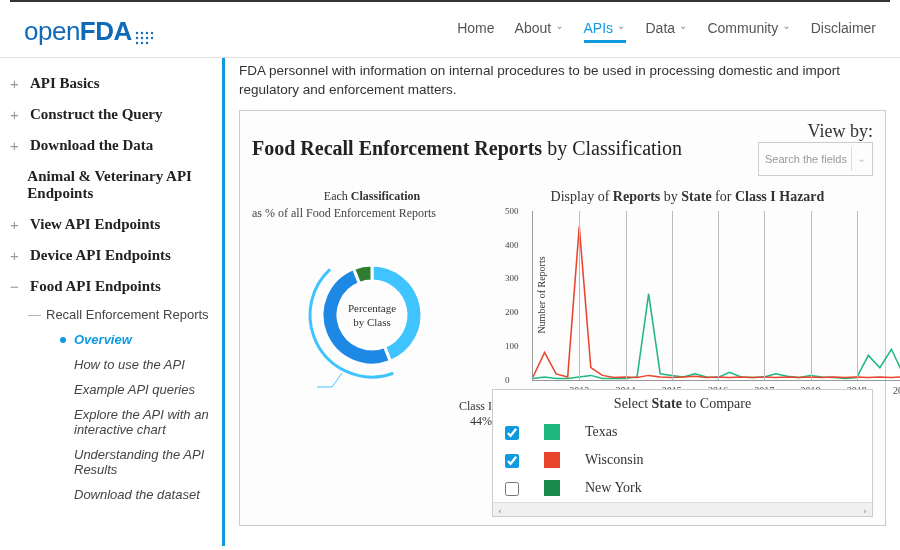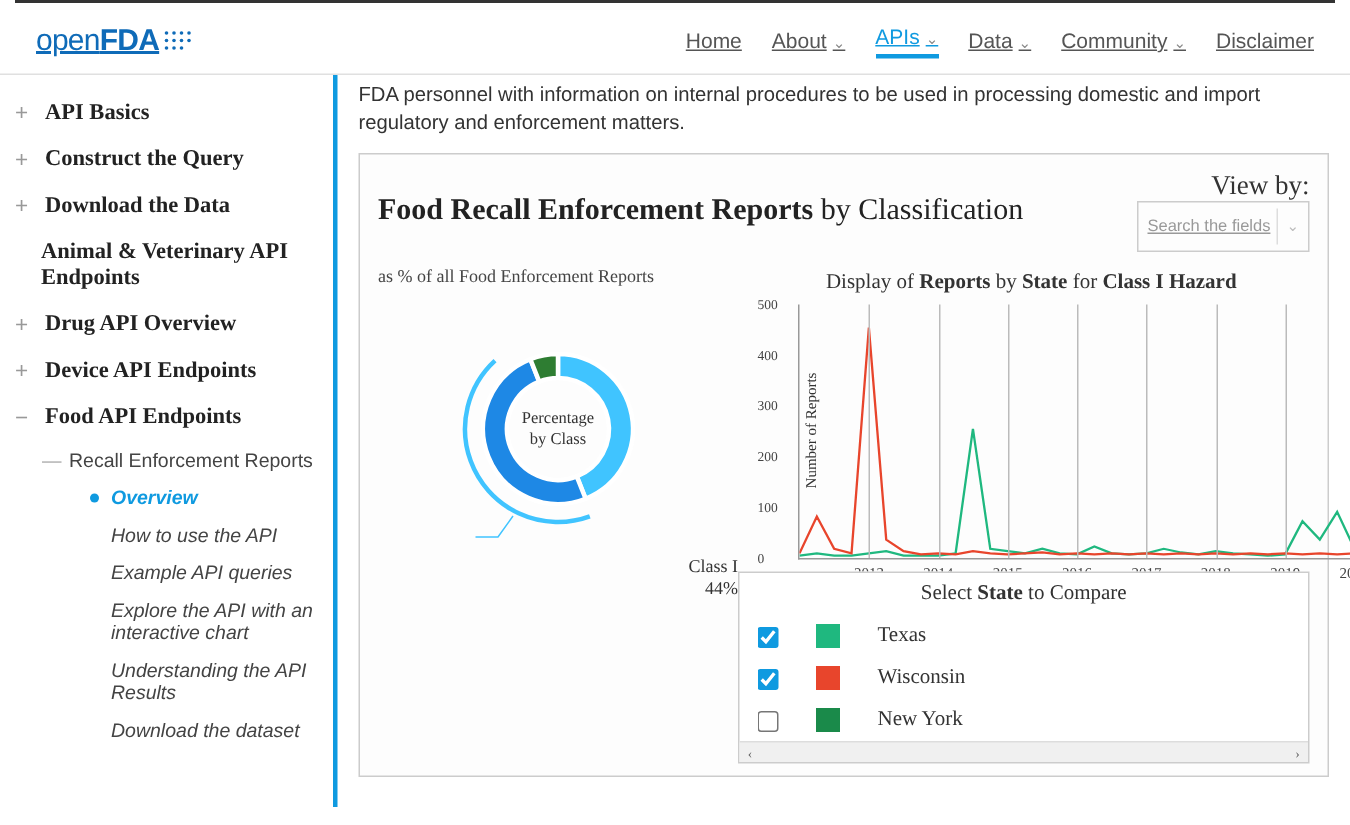--- a/index.html
+++ b/index.html
@@ -1,23 +1,23 @@
 <!DOCTYPE html>
 <html><head>
 <meta charset="utf-8">
 <style>
   * { box-sizing: border-box; margin: 0; padding: 0; }
   body { font-family: Georgia, 'Times New Roman', serif; font-size: 14px; color: #333; background: #fff; width: 900px; height: 550px; overflow: hidden; }
   .topbar { height: 8px; background: #fff; border-top: 2px solid #333; margin: 0 10px; }
   header { display: flex; align-items: center; padding: 8px 24px 10px; border-bottom: 1px solid #e0e0e0; }
-  .logo { font-family: Helvetica, Arial, sans-serif; font-size: 20px; color: #0f6bb8; font-weight: 300; letter-spacing: -0.5px; text-decoration: underline; }
+  .logo { font-family: Helvetica, Arial, sans-serif; font-size: 26px; color: #0f6bb8; font-weight: 300; letter-spacing: -0.5px; }
   .logo .bold { font-weight: 700; }
   .logo-dots { display: inline-block; width: 22px; height: 18px; margin-left: 2px; vertical-align: middle; }
   nav { margin-left: auto; display: flex; gap: 20px; font-family: Helvetica, Arial, sans-serif; font-size: 14px; }
-  .nav-item { color: #555; cursor: pointer; display: flex; align-items: flex-end; gap: 4px; padding-bottom: 4px; text-decoration: underline; }
+  .nav-item { color: #555; cursor: pointer; display: flex; align-items: flex-start; gap: 4px; padding-bottom: 4px; }
   .nav-item.active { color: #0f9ae0; border-bottom: 3px solid #0f9ae0; }
   .chev { font-size: 10px; color: #888; }
   .main { display: flex; height: calc(550px - 62px); }
   .sidebar { width: 225px; border-right: 3px solid #0f9ae0; padding: 10px 6px 10px 4px; overflow: hidden; }
   .side-item { display: flex; align-items: flex-start; gap: 8px; padding: 7px 6px; cursor: pointer; font-size: 15px; color: #222; font-weight: 600; }
   .side-item .plus { color: #999; font-family: Arial; font-weight: normal; width: 12px; }
   .side-sub { padding-left: 20px; }
   .sub-item { display: flex; gap: 8px; padding: 5px 4px; font-size: 13px; color: #444; cursor: pointer; font-family: Helvetica, Arial, sans-serif; }
   .sub-item .dash { color: #aaa; width: 10px; }
   .sub-sub { padding-left: 36px; font-style: italic; }
@@ -26,21 +26,21 @@
   .subsub-item .dot { width: 6px; height: 6px; border-radius: 50%; background: #0f9ae0; margin-top: 5px; flex-shrink: 0; visibility: hidden; }
   .subsub-item.active .dot { visibility: visible; }
   .content { flex: 1; padding: 0 14px 10px; overflow: hidden; }
   .intro { font-family: Helvetica, Arial, sans-serif; font-size: 13.5px; color: #333; padding: 4px 0 10px; line-height: 1.4; }
   .panel { border: 1px solid #ccc; background: #fdfdfd; padding: 10px 12px 8px; }
   .panel-head { display: flex; align-items: center; gap: 10px; border-bottom: 1px solid transparent; }
   .panel-title { font-size: 20px; font-weight: 700; color: #222; }
   .panel-title .light { font-weight: 400; }
   .viewby { margin-left: auto; display: flex; align-items: flex-end; gap: 0; flex-direction: column; }
   .viewby-label { font-size: 18px; }
-  .search-box { width: 115px; height: 30px; border: 1px solid #ccc; display: flex; align-items: center; padding: 16px 6px; font-size: 11px; color: #999; font-family: Helvetica, Arial, sans-serif; position: relative; text-decoration: underline; }
+  .search-box { width: 115px; height: 30px; border: 1px solid #ccc; display: flex; align-items: center; padding: 16px 6px; font-size: 11px; color: #999; font-family: Helvetica, Arial, sans-serif; position: relative; }
   .search-box .sep { position: absolute; right: 20px; top: 4px; bottom: 4px; width: 1px; background: #ddd; }
   .search-box .dd { position: absolute; right: 6px; font-size: 10px; color: #bbb; }
   .charts { display: flex; gap: 10px; margin-top: 8px; }
   .donut-area { width: 240px; }
   .donut-caption { font-size: 12px; text-align: center; padding: 4px 0 2px; }
   .donut-caption .b { font-weight: 700; }
   .donut-sub { font-size: 12px; text-align: left; color: #444; }
   .donut-wrap { position: relative; width: 160px; height: 160px; margin: 14px auto 0; }
   .donut-center { position: absolute; top: 50%; left: 50%; transform: translate(-50%,-50%); text-align: center; font-size: 11px; line-height: 1.3; }
   .donut-label { text-align: right; font-size: 12px; margin-top: 4px; }
@@ -124,21 +124,21 @@
         <div class="side-item">
           <span class="plus">+</span>
           <span>Download the Data</span>
         </div>
         <div class="side-item">
           <span class="plus"></span>
           <span>Animal &amp; Veterinary API Endpoints</span>
         </div>
         <div class="side-item">
           <span class="plus">+</span>
-          <span>Drug API Overview</span>
+          <span>View API Endpoints</span>
         </div>
         <div class="side-item">
           <span class="plus">+</span>
           <span>Device API Endpoints</span>
         </div>
       </div>
     <div class="side-item">
       <span class="plus">−</span>
       <span>Food API Endpoints</span>
     </div>
@@ -188,20 +188,23 @@
           <div class="search-box">
             <span>Search the fields</span>
             <span class="sep"></span>
             <span class="dd">⌄</span>
           </div>
         </div>
       </div>
 
       <div class="charts">
         <div class="donut-area">
+          <div class="donut-caption">
+            <span>Each </span><span class="b">Classification</span>
+          </div>
           <div class="donut-sub">
             <span>as % of all </span><span class="b">Food Enforcement Reports</span>
           </div>
           <div class="donut-wrap">
             <svg width="160" height="160" viewBox="0 0 160 160" id="donut-svg">
                 <path d="M 80 30 A 50 50 0 0 1 98.40622763423389 126.48882429441258 L 92.51623479127905 111.61240052020055 A 34 34 0 0 0 80 46 Z" fill="#40c4ff" stroke="#fff" stroke-width="3"></path>
                 <path d="M 98.40622763423389 126.48882429441258 A 50 50 0 0 1 61.593772365766114 33.511175705587426 L 67.48376520872095 48.38759947979945 A 34 34 0 0 0 92.51623479127905 111.61240052020055 Z" fill="#1e88e5" stroke="#fff" stroke-width="3"></path>
                 <path d="M 61.593772365766114 33.511175705587426 A 50 50 0 0 1 79.99999999999999 30 L 80 46 A 34 34 0 0 0 67.48376520872095 48.38759947979945 Z" fill="#2e7d32" stroke="#fff" stroke-width="3"></path>
                 <circle cx="80" cy="80" r="62" fill="none" stroke="#40c4ff" stroke-width="3" stroke-dasharray="170 220" transform="rotate(70 80 80)"></circle>
                 <path d="M 50 138 L 40 152 L 25 152" stroke="#40c4ff" fill="none"></path>

